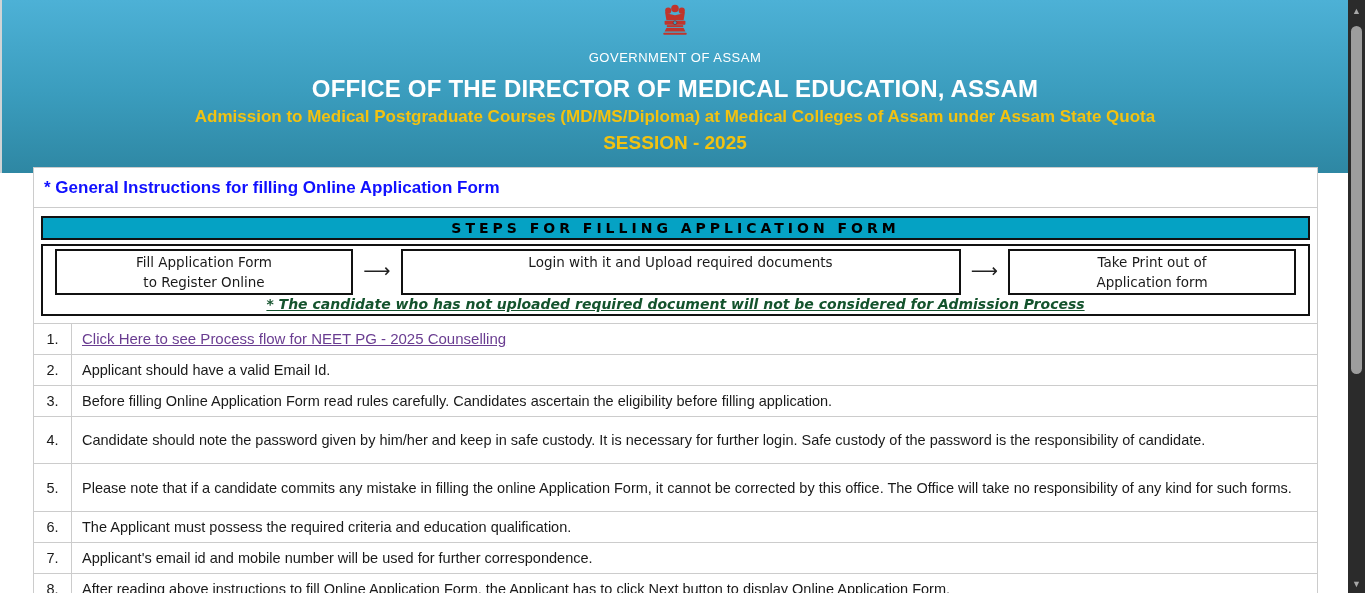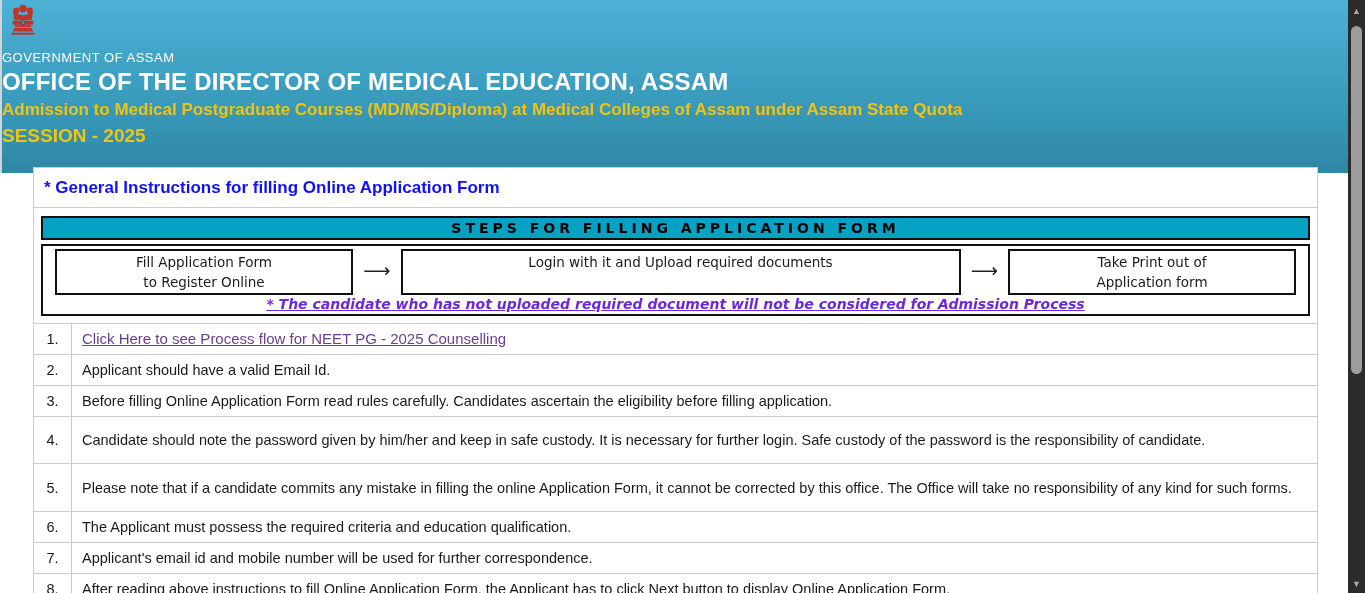--- a/index.html
+++ b/index.html
@@ -4,25 +4,25 @@
 <style>
   * { margin:0; padding:0; box-sizing:border-box; }
   html,body { width:1365px; height:593px; overflow:hidden; background:#fff;
               font-family:"Liberation Sans", sans-serif; }
   .page { position:relative; width:1365px; height:593px; background:#fff; }
 
   
   .header {
     position:absolute; left:0; top:0; width:1348px; height:173px;
     background:linear-gradient(180deg,#4db1d6 0%,#3a9cbd 55%,#2e87a3 100%);
-    border-left:2px solid #cfd4d6;
+    text-align:center; border-left:2px solid #cfd4d6;
   }
   .emblem { margin-top:3px; height:38px; }
   .govt-line { color:#fff; font-size:13px; letter-spacing:0.5px; margin-top:5px; }
-  .office-line { color:#fff; font-size:24px; font-weight:bold; margin-top:3px; letter-spacing:0.2px; }
+  .office-line { color:#fff; font-size:24px; font-weight:bold; margin-top:10px; letter-spacing:0.2px; }
   .admission-line { color:#f2c211; font-size:17px; font-weight:bold; margin-top:4px; }
   .session-line { color:#f2c211; font-size:19px; font-weight:bold; margin-top:5px; }
 
   
   .content {
     position:absolute; left:33px; top:167px; width:1285px;
     border:1px solid #ccc; border-bottom:none; background:#fff;
   }
   .title-row {
     height:40px; display:flex; align-items:center; padding-left:10px;
@@ -43,21 +43,21 @@
     color:#1a1a1a; font-family:"DejaVu Sans", sans-serif; padding:1px 4px; height:46px;
   }
   .step-box.b1 { width:298px; }
   .step-box.b2 { width:560px; }
   .step-box.b3 { width:288px; }
   .flow-arrow {
     flex:1; text-align:center; font-size:19px; color:#222; margin-top:10px;
     font-family:"DejaVu Sans", sans-serif;
   }
   .steps-note {
-    text-align:center; margin-top:1px; color:#6d28d9; font-size:14px;
+    text-align:center; margin-top:1px; color:#14532d; font-size:14px;
     font-style:italic; font-weight:bold; text-decoration:underline;
     font-family:"DejaVu Sans", sans-serif;
   }
 
   .inst-row { display:grid; grid-template-columns:38px 1fr; border-bottom:1px solid #ccc; }
   .inst-num {
     border-right:1px solid #ccc; display:flex; align-items:center;
     justify-content:center; font-size:14.5px; color:#1a1a1a; padding:4px 0;
   }
   .inst-text {

